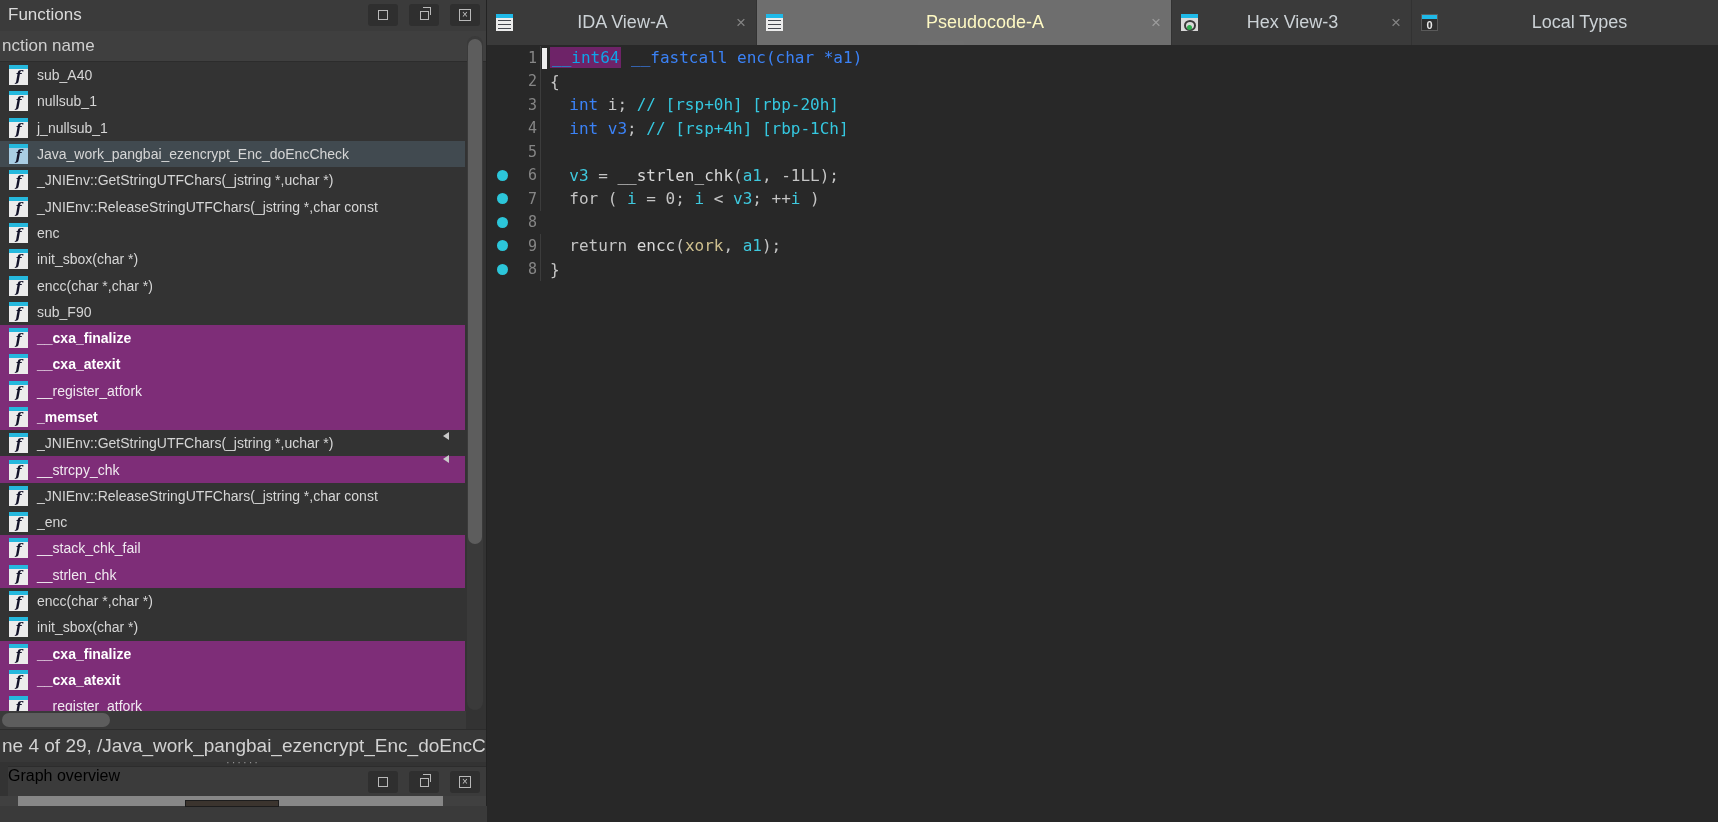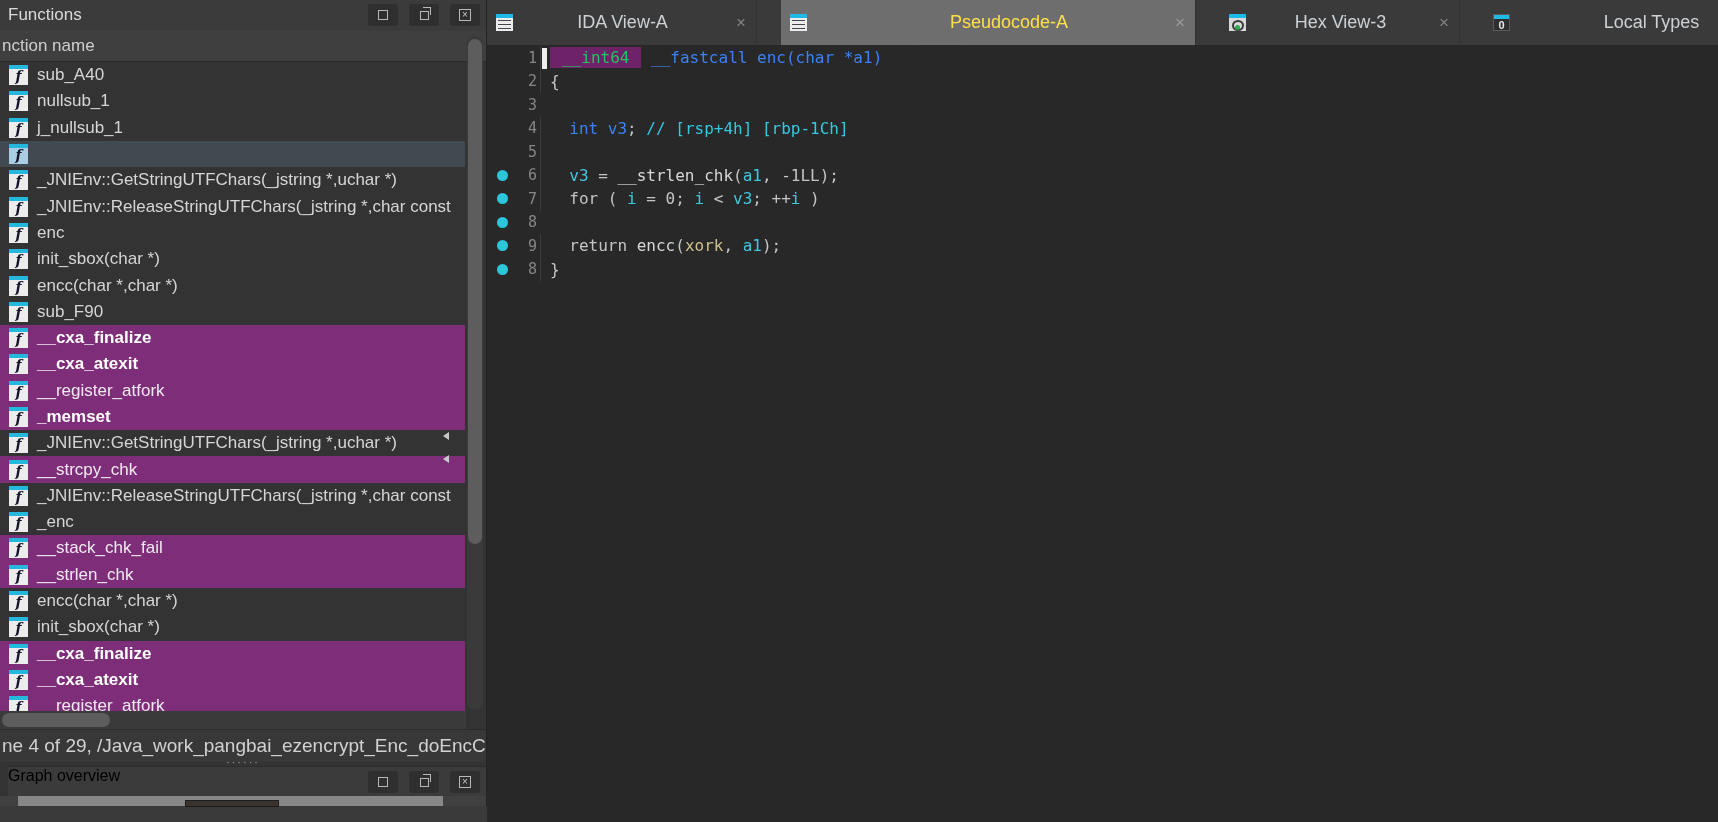--- a/index.html
+++ b/index.html
@@ -20,21 +20,21 @@
   .g-cls{width:12px;height:12px;border:1.5px solid #b9b9b9;box-sizing:border-box;color:#c4c4c4;
          font-size:10px;line-height:9px;text-align:center;}
   .g-cls::before{content:"\00d7";}
 
   .col-header{position:absolute;left:0;right:0;top:31px;height:31px;background:#3f3f3f;border-bottom:1px solid #2c2c2c;
               color:#cfcfcf;font-size:17px;line-height:30px;padding-left:2px;box-sizing:border-box;white-space:nowrap;}
   .flist{position:absolute;left:0;top:62px;width:465px;height:649px;overflow:hidden;background:#333333;}
   .frow{height:26.3px;display:flex;align-items:center;padding-left:9px;white-space:nowrap;overflow:hidden;}
   .frow.sel{background:#414a50;}
   .frow.lib{background:#7e2d78;}
-  .fname{margin-left:9px;font-size:17px;color:#d6d6d6;white-space:pre;}
+  .fname{margin-left:9px;font-size:14px;color:#d6d6d6;white-space:pre;}
   .frow.lib .fname{color:#f0eaf0;}
   .frow.bold .fname{font-weight:bold;color:#ffffff;}
   .ficon{position:relative;width:19px;height:20px;background:#ececec;flex:0 0 19px;}
   .ficon .fbar{position:absolute;left:0;right:0;top:0;height:4px;background:#25b8dd;}
   .ficon .fglyph{position:absolute;left:0;right:0;top:3px;bottom:0;text-align:center;
                  font-family:"DejaVu Serif",serif;font-style:italic;font-weight:bold;font-size:14px;
                  line-height:17px;color:#14142a;}
   .frow.sel .ficon{background:#a9cde3;}
 
   .vscroll{position:absolute;top:36px;right:3px;width:16px;height:674px;background:#3a3a3a;border-radius:8px;}
@@ -51,25 +51,25 @@
               font-size:11px;line-height:6px;letter-spacing:2px;}
   .split-dots::before{content:"\00b7\00b7\00b7\00b7\00b7\00b7";}
 
   .graph-titlebar{position:absolute;left:8px;right:0;top:766px;height:30px;background:#3b3b3b;border-top:1px solid #2c2c2c;}
   .graph-area{position:absolute;left:0;right:0;top:796px;bottom:0;background:#404040;}
   .graph-gray{position:absolute;left:18px;width:425px;top:0;bottom:0;background:#878787;}
   .graph-rect{position:absolute;left:167px;top:4px;width:92px;bottom:-1px;background:#3b342e;border:1px solid #1c1c1c;}
 
   
   .main{position:absolute;left:487px;top:0;width:1231px;height:822px;background:#282828;}
-  .tabbar{position:absolute;left:0;right:0;top:0;height:45px;background:#3a3a3a;display:flex;overflow:hidden;gap:24px;}
+  .tabbar{position:absolute;left:0;right:0;top:0;height:45px;background:#3a3a3a;display:flex;overflow:hidden;}
   .tab{position:relative;height:45px;display:flex;align-items:center;border-right:1px solid #323232;box-sizing:border-box;flex:0 0 auto;}
   .tab.active{background:#6e6e6e;}
   .tablabel{flex:1;text-align:center;font-size:18px;color:#ccd2d6;white-space:nowrap;overflow:hidden;}
-  .tab.active .tablabel{color:#fde047;padding-left:40px;}
+  .tab.active .tablabel{color:#fef9c3;padding-left:40px;}
   .tabclose{flex:0 0 auto;margin-right:10px;margin-left:4px;font-size:17px;color:#848484;}
   .tab.active .tabclose{color:#9c9c9c;}
   .tabicon{position:relative;margin-left:9px;width:17px;height:17px;flex:0 0 17px;}
   .tabicon .ti-bar{position:absolute;left:0;right:0;top:0;height:4px;background:#1fb9e8;}
   .tabicon.listing{background:#ececec;}
   .tabicon.listing .ti-lines{position:absolute;left:2px;right:2px;top:6px;height:9px;
       background:repeating-linear-gradient(#44474e 0 1.5px,transparent 1.5px 4px);}
   .tabicon.hex{background:#d9d9d9;}
   .tabicon.hex .ti-ring{position:absolute;left:3px;top:6px;width:8px;height:7px;border:2px solid #3a3a3a;border-radius:50%;}
   .tabicon.hex .ti-dot{position:absolute;left:6px;bottom:1px;width:5px;height:5px;background:#2eaa4e;border-radius:50%;}
@@ -80,21 +80,21 @@
 
   .code{position:absolute;left:0;right:0;top:45px;bottom:0;background:#282828;padding-top:1px;}
   .cline{height:23.5px;display:flex;align-items:center;}
   .dotcol{flex:0 0 14px;margin-left:10px;}
   .bpdot{display:block;width:11px;height:11px;border-radius:50%;background:#2cc6da;}
   .lnum{flex:0 0 26px;text-align:right;font-family:"DejaVu Sans Mono",monospace;font-size:15px;color:#868686;}
   .ctext{margin-left:3px;height:23.5px;line-height:23.5px;border-left:1px solid #3c3c3c;padding-left:9px;
          font-family:"DejaVu Sans Mono",monospace;font-size:16px;white-space:pre;}
   .tk-k{color:#3b82f6;} .tk-v{color:#3fc9de;} .tk-c{color:#35c8e0;} .tk-p{color:#c5c5c5;}
   .tk-f{color:#d8d8d8;} .tk-g{color:#cfc08f;}
-  .tk-h{color:#22c55e;background:#6e2368;padding:1px 12px;}
+  .tk-h{color:#0ea5e9;background:#6e2368;padding:1px 2px;}
   .caret{position:absolute;left:55px;top:3px;width:5px;height:21px;background:#eeeeee;}
 </style>
 </head>
 <body>
 
 <div class="app">
 
   <section class="func-panel">
     <div class="titlebar">
       <span class="ttl">Functions</span>
@@ -132,20 +132,21 @@
             <span class="fbar"></span>
             <span class="fglyph">f</span>
           </span>
           <span class="fname">j_nullsub_1</span>
         </div>
         <div class="frow sel">
           <span class="ficon">
             <span class="fbar"></span>
             <span class="fglyph">f</span>
           </span>
+          <span class="fname">Java_work_pangbai_ezencrypt_Enc_doEncCheck</span>
         </div>
         <div class="frow">
           <span class="ficon">
             <span class="fbar"></span>
             <span class="fglyph">f</span>
           </span>
           <span class="fname">_JNIEnv::GetStringUTFChars(_jstring *,uchar *)</span>
         </div>
         <div class="frow">
           <span class="ficon">
@@ -367,20 +368,21 @@
             <span class="ctext"><span class="tk-h">__int64</span><span class="tk-k"> __fastcall enc(char *a1)</span></span>
           </div>
           <div class="cline">
             <span class="dotcol"></span>
             <span class="lnum">2</span>
             <span class="ctext"><span class="tk-p">{</span></span>
           </div>
           <div class="cline">
             <span class="dotcol"></span>
             <span class="lnum">3</span>
+            <span class="ctext"><span class="tk-p">  </span><span class="tk-k">int</span><span class="tk-p"> i; </span><span class="tk-c">// [rsp+0h] [rbp-20h]</span></span>
           </div>
           <div class="cline">
             <span class="dotcol"></span>
             <span class="lnum">4</span>
             <span class="ctext"><span class="tk-p">  </span><span class="tk-k">int</span><span class="tk-p"> </span><span class="tk-k">v3</span><span class="tk-p">; </span><span class="tk-c">// [rsp+4h] [rbp-1Ch]</span></span>
           </div>
           <div class="cline">
             <span class="dotcol"></span>
             <span class="lnum">5</span>
             <span class="ctext"></span>

